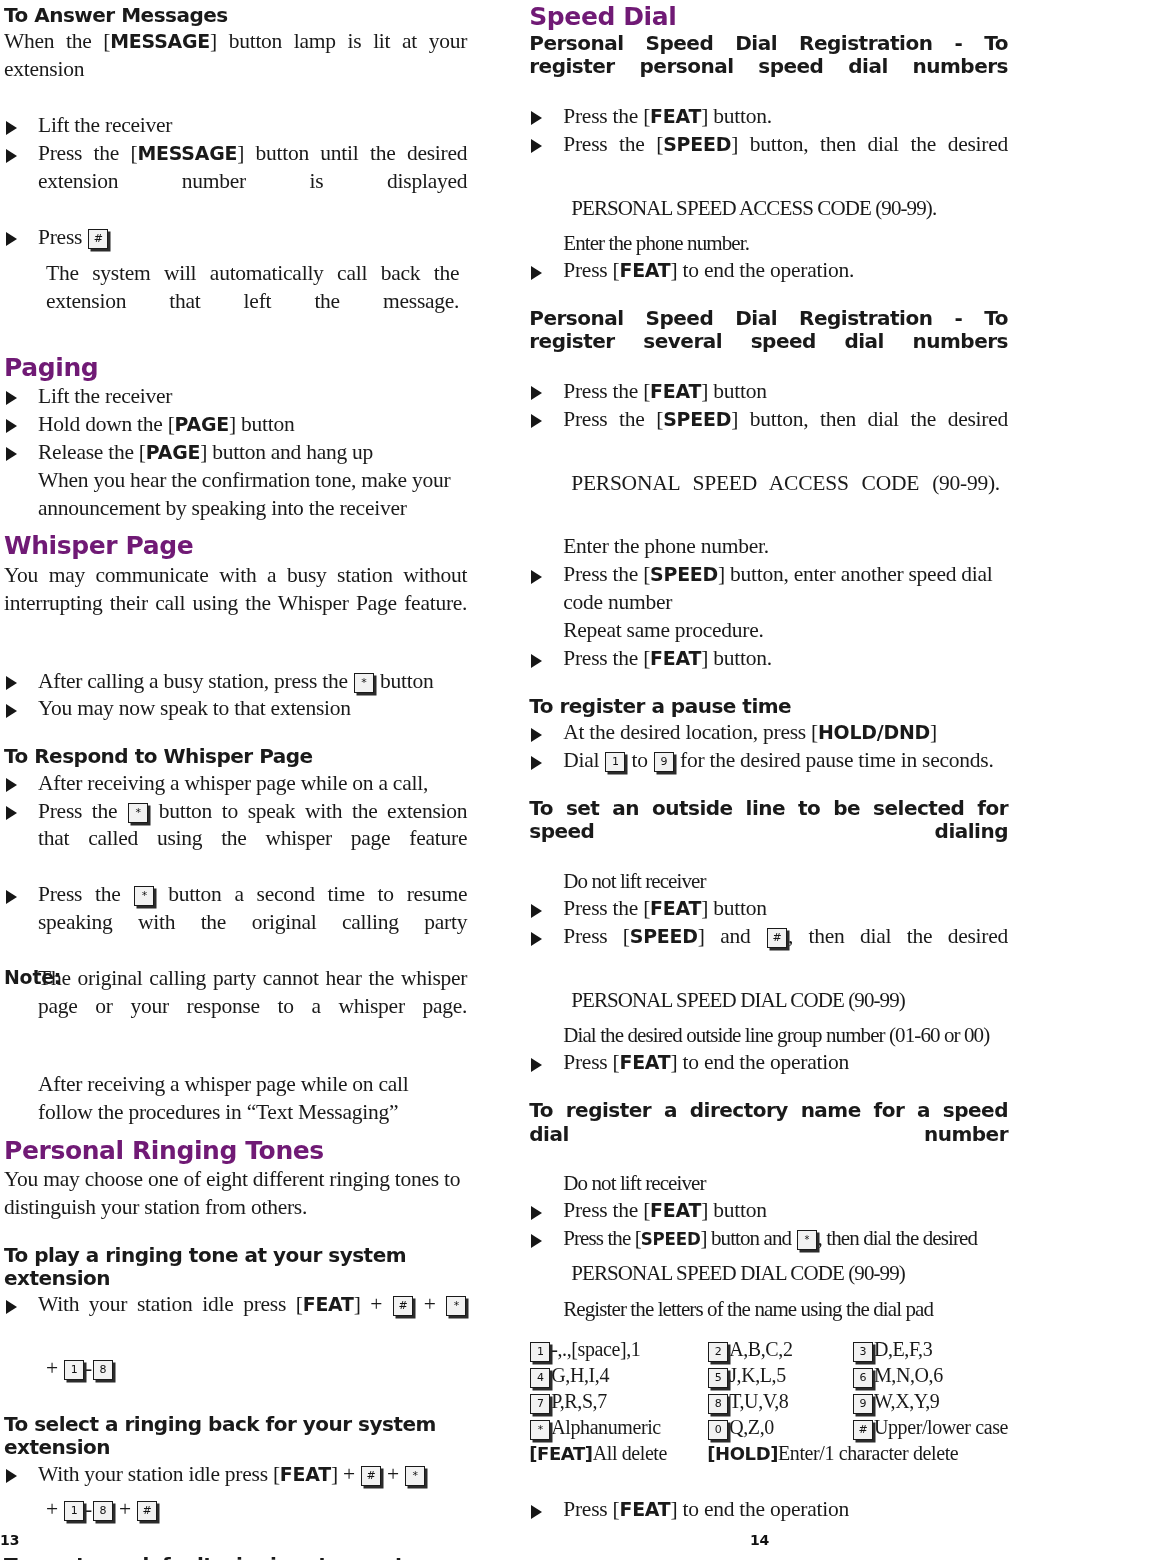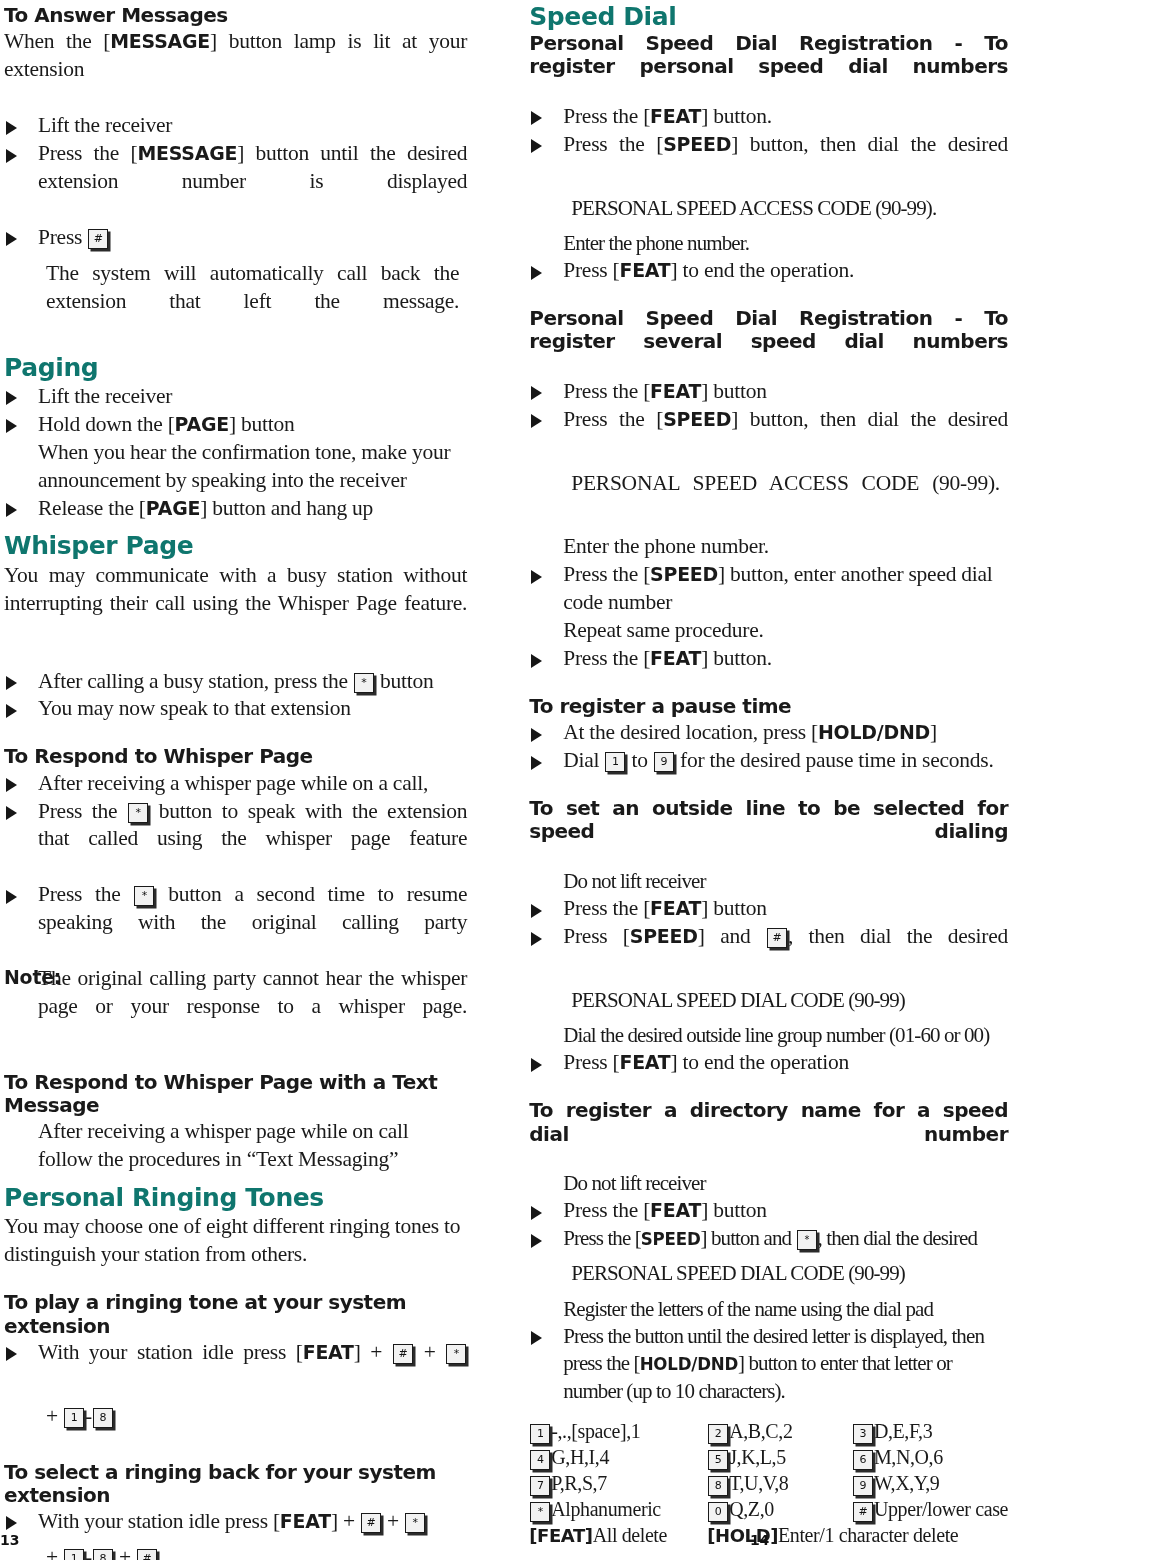--- a/index.html
+++ b/index.html
@@ -20,21 +20,21 @@
   }
   .col{
     position:relative;
     box-sizing:border-box;
   }
   .col-left{width:581px;padding:4px 40px 0 4px;}
   .col-right{width:581px;padding:4px 4px 0 22px;}
 
   
   .blue-head{
-    color:#0f766e;
+    color:#701a75;
     font-family:"DejaVu Sans", sans-serif;
     font-weight:bold;
     font-size:25px;
     line-height:1.05;
     letter-spacing:-0.4px;
     margin:11px 0 2px 0;
   }
   .blue-head.first{margin-top:0;}
   .sub-head{
     font-family:"DejaVu Sans", sans-serif;
@@ -152,39 +152,38 @@
     <p class="bl"><span class="tri"></span><span>Lift the receiver</span></p>
 
     <p class="bl just"><span class="tri"></span><span>Press the [</span><span class="b">MESSAGE</span><span>] button until the desired extension number is displayed</span></p>
 
     <p class="bl"><span class="tri"></span><span>Press</span> <span class="key">#</span></p>
     <p class="cont just">The system will automatically call back the extension that left the message.</p>
 
     <div class="blue-head">Paging</div>
     <p class="bl"><span class="tri"></span><span>Lift the receiver</span></p>
     <p class="bl"><span class="tri"></span><span>Hold down the [</span><span class="b">PAGE</span><span>] button</span></p>
+    <p class="bl"><span class="tri"></span><span>Release the [</span><span class="b">PAGE</span><span>] button and hang up</span></p>
     <p class="bl">When you hear the confirmation tone, make your announcement by speaking into the receiver</p>
-    <p class="bl"><span class="tri"></span><span>Release the [</span><span class="b">PAGE</span><span>] button and hang up</span></p>
 
     <div class="blue-head">Whisper Page</div>
     <p class="body-para just">You may communicate with a busy station without interrupting their call using the Whisper Page feature.</p>
 
     <div class="gap"></div>
     <p class="bl"><span class="tri"></span><span>After calling a busy station, press the</span> <span class="key">*</span> <span>button</span></p>
     <p class="bl"><span class="tri"></span><span>You may now speak to that extension</span></p>
 
     <div class="gap"></div>
     <div class="sub-head first">To Respond to Whisper Page</div>
     <p class="bl"><span class="tri"></span><span>After receiving a whisper page while on a call,</span></p>
     <p class="bl just"><span class="tri"></span><span>Press the</span> <span class="key">*</span> <span>button to speak with the extension that called using the whisper page feature</span></p>
     <p class="bl just"><span class="tri"></span><span>Press the</span> <span class="key">*</span> <span>button a second time to resume speaking with the original calling party</span></p>
     <p class="bl just"><span class="b" style="position:absolute;left:0;">Note:</span><span>The original calling party cannot hear the whisper page or your response to a whisper page.</span></p>
 
     <div class="gap"></div>
-    <div class="sub-head first">To Respond to Whisper Page with a Text Message</div>
     <p class="bl">After receiving a whisper page while on call follow the procedures in “Text Messaging”</p>
 
     <div class="blue-head">Personal Ringing Tones</div>
     <p class="body-para">You may choose one of eight different ringing tones to distinguish your station from others.</p>
 
     <div class="gap"></div>
     <div class="sub-head first">To play a ringing tone at your system extension</div>
     <p class="bl just"><span class="tri"></span><span>With your station idle press [</span><span class="b">FEAT</span><span>] +</span> <span class="key">#</span> <span>+</span> <span class="key">*</span></p>
     <p class="cont"><span>+</span> <span class="key">1</span><span>-</span><span class="key">8</span></p>
 
@@ -234,21 +233,20 @@
     <p class="bl cond">Dial the desired outside line group number (01-60 or 00)</p>
     <p class="bl"><span class="tri"></span><span>Press [</span><span class="b">FEAT</span><span>] to end the operation</span></p>
 
     <div class="gap"></div>
     <div class="sub-head first just">To register a directory name for a speed dial number</div>
     <p class="bl cond">Do not lift receiver</p>
     <p class="bl"><span class="tri"></span><span>Press the [</span><span class="b">FEAT</span><span>] button</span></p>
     <p class="bl cond"><span class="tri"></span><span>Press the [</span><span class="b">SPEED</span><span>] button and</span> <span class="key">*</span><span>, then dial the desired</span></p>
     <p class="cont cond">PERSONAL SPEED DIAL CODE (90-99)</p>
     <p class="bl cond">Register the letters of the name using the dial pad</p>
-    <p class="bl cond"><span class="tri"></span><span>Press the button until the desired letter is displayed, then press the [</span><span class="b">HOLD/DND</span><span>] button to enter that letter or number (up to 10 characters).</span></p>
 
     <table class="lettermap">
       <tbody>
         <tr>
           <td class="c1"><span class="key">1</span><span>-,.,[space],1</span></td>
           <td class="c2"><span class="key">2</span><span>A,B,C,2</span></td>
           <td class="c3"><span class="key">3</span><span>D,E,F,3</span></td>
         </tr>
         <tr>
           <td class="c1"><span class="key">4</span><span>G,H,I,4</span></td>

